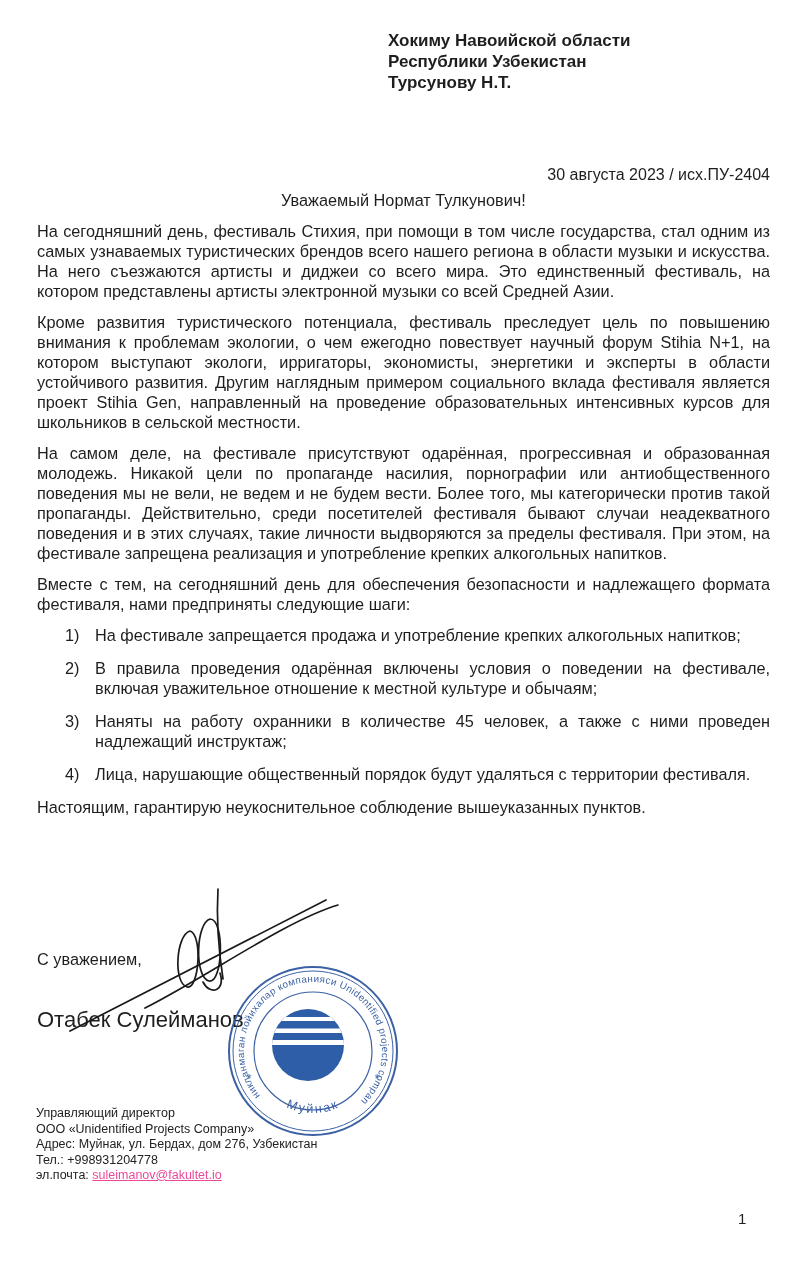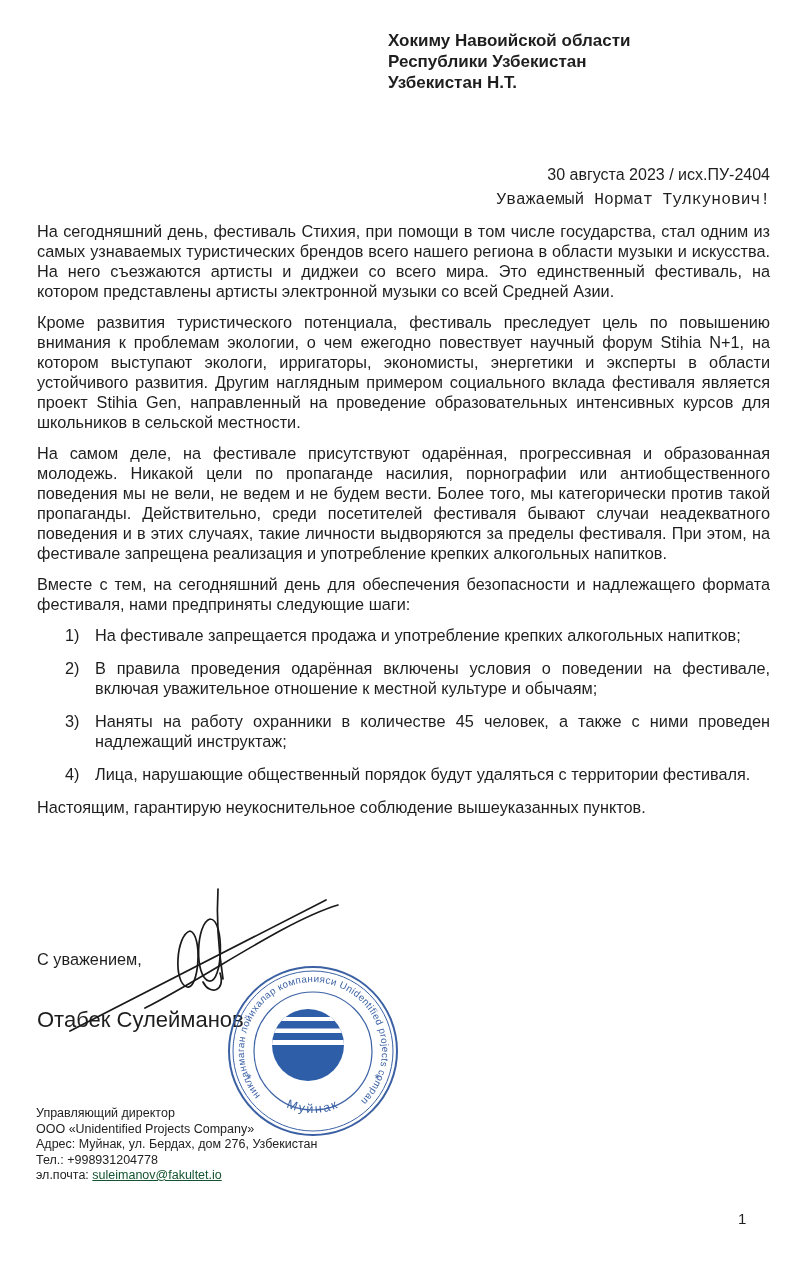--- a/index.html
+++ b/index.html
@@ -5,46 +5,46 @@
   html,body { margin:0; padding:0; background:#ffffff; }
   .page {
     position:relative; width:796px; height:1280px; background:#ffffff;
     font-family:"Liberation Sans","DejaVu Sans",sans-serif; color:#1e1e1e;
     overflow:hidden;
   }
   .recipient { position:absolute; left:388px; top:30px; font-size:17px; font-weight:700; line-height:21px; }
   .date-line { position:absolute; top:166px; right:26px; font-size:16px; }
   .content { position:absolute; left:37px; top:190px; width:733px; font-size:16.3px; line-height:20px; }
   .content p { margin:0 0 11px 0; text-align:justify; }
-  .content p.salutation { text-align:right;font-family:Liberation Mono, monospace; }
+  .content p.salutation { text-align:center; }
   .numbered-list { margin-top:2px; }
   .li { display:flex; margin:0 0 13px 0; }
   .li .num { flex:0 0 30px; margin-left:28px; }
   .li .txt { flex:1 1 auto; text-align:justify; }
   .closing { margin-top:1px; }
   .signoff { position:absolute; left:37px; top:950px; font-size:16.3px; }
   .signer-name { position:absolute; left:37px; top:1007px; font-size:22px; }
   .footer { position:absolute; left:36px; top:1106px; font-size:12.5px; line-height:15.5px; color:#222; }
-  .footer a { color:#14532d; text-decoration:underline; cursor:pointer; }
+  .footer a { color:#ec4899; text-decoration:underline; cursor:pointer; }
   .page-number { position:absolute; left:738px; top:1210px; font-size:15px; color:#222; }
   .signature-svg { position:absolute; left:60px; top:883px; }
   .stamp-svg { position:absolute; left:227px; top:962px; opacity:0.95; }
   .stamp-ring-text { font-family:"Liberation Sans","DejaVu Sans",sans-serif; font-size:9.8px; letter-spacing:0.4px; }
   .stamp-bottom-text { font-family:"Liberation Sans","DejaVu Sans",sans-serif; font-size:12.5px; letter-spacing:2px; }
   .stamp-star { font-size:13px; }
 </style>
 </head>
 <body>
 
 <div class="page">
 
   <div class="recipient">
     <div>Хокиму Навоийской области</div>
     <div>Республики Узбекистан</div>
-    <div>Узбекистан Н.Т.</div>
+    <div>Турсунову Н.Т.</div>
   </div>
 
   <div class="date-line">30 августа 2023 / исх.ПУ-2404</div>
 
   <div class="content">
     <p class="salutation">Уважаемый Нормат Тулкунович!</p>
     <p>На сегодняшний день, фестиваль Стихия, при помощи в том числе государства, стал одним из самых узнаваемых туристических брендов всего нашего региона в области музыки и искусства. На него съезжаются артисты и диджеи со всего мира. Это единственный фестиваль, на котором представлены артисты электронной музыки со всей Средней Азии.</p>
     <p>Кроме развития туристического потенциала, фестиваль преследует цель по повышению внимания к проблемам экологии, о чем ежегодно повествует научный форум Stihia N+1, на котором выступают экологи, ирригаторы, экономисты, энергетики и эксперты в области устойчивого развития. Другим наглядным примером социального вклада фестиваля является проект Stihia Gen, направленный на проведение образовательных интенсивных курсов для школьников в сельской местности.</p>
     <p>На самом деле, на фестивале присутствуют одарённая, прогрессивная и образованная молодежь. Никакой цели по пропаганде насилия, порнографии или антиобщественного поведения мы не вели, не ведем и не будем вести. Более того, мы категорически против такой пропаганды. Действительно, среди посетителей фестиваля бывают случаи неадекватного поведения и в этих случаях, такие личности выдворяются за пределы фестиваля. При этом, на фестивале запрещена реализация и употребление крепких алкогольных напитков.</p>
     <p>Вместе с тем, на сегодняшний день для обеспечения безопасности и надлежащего формата фестиваля, нами предприняты следующие шаги:</p>

